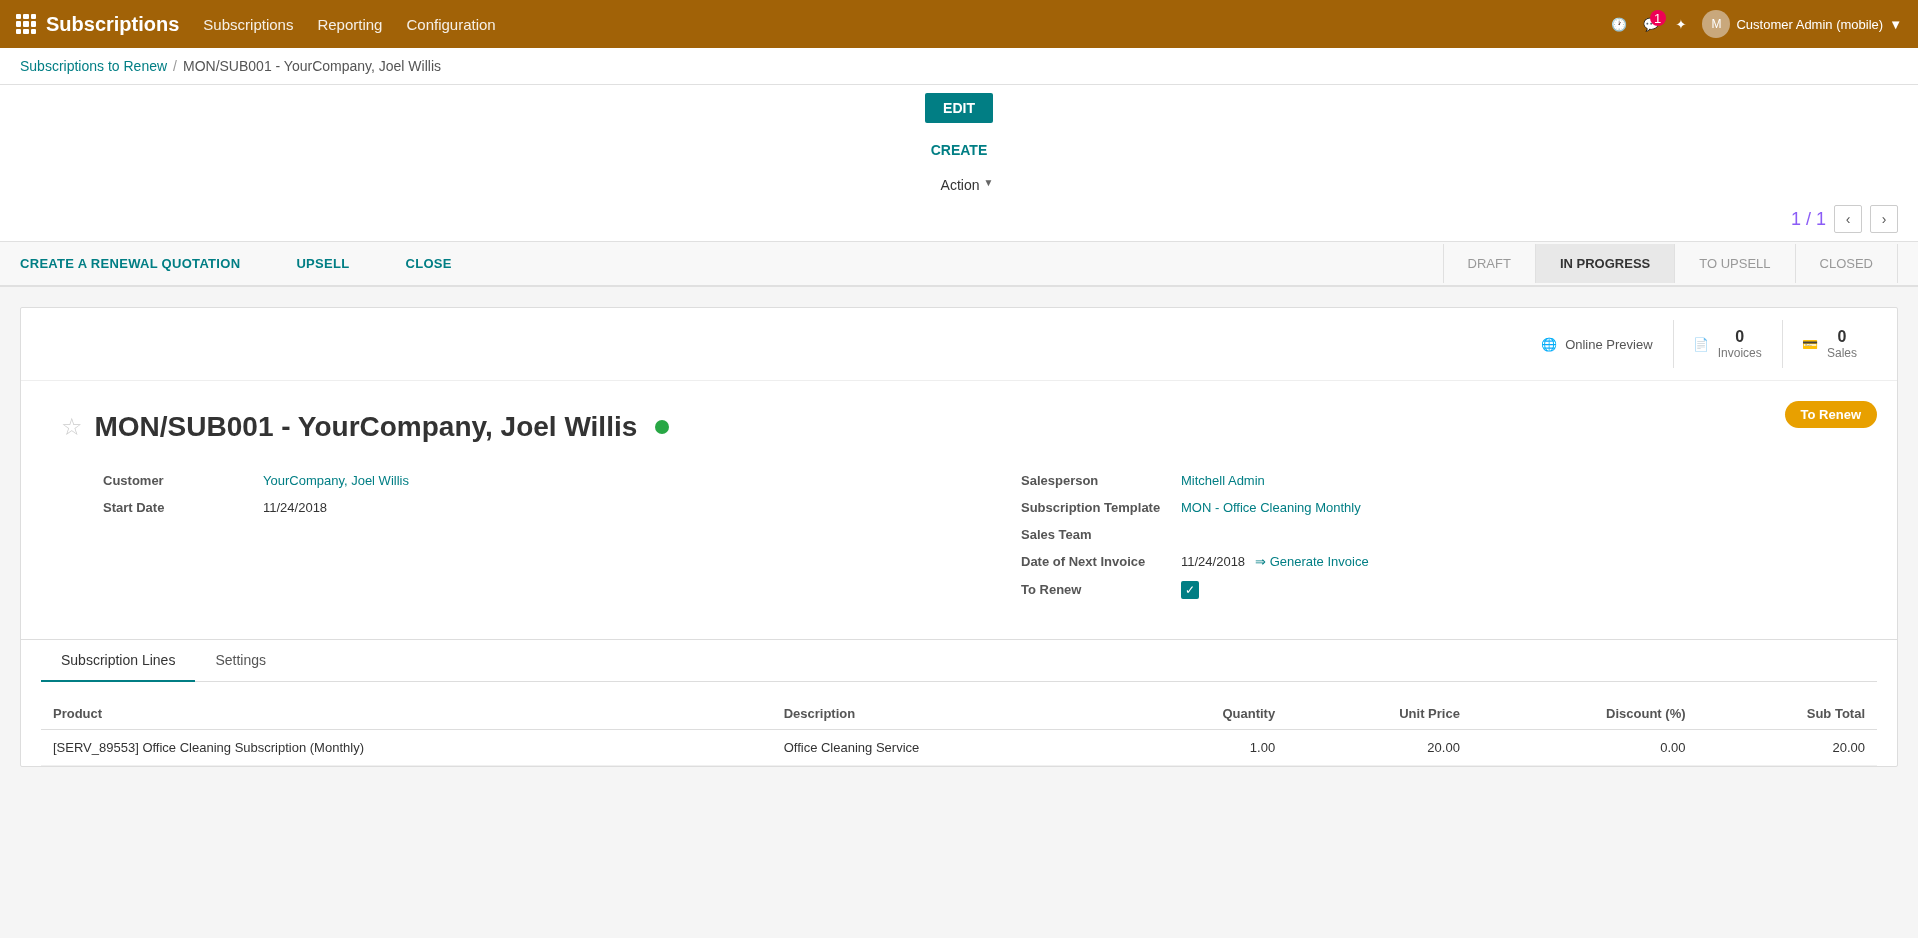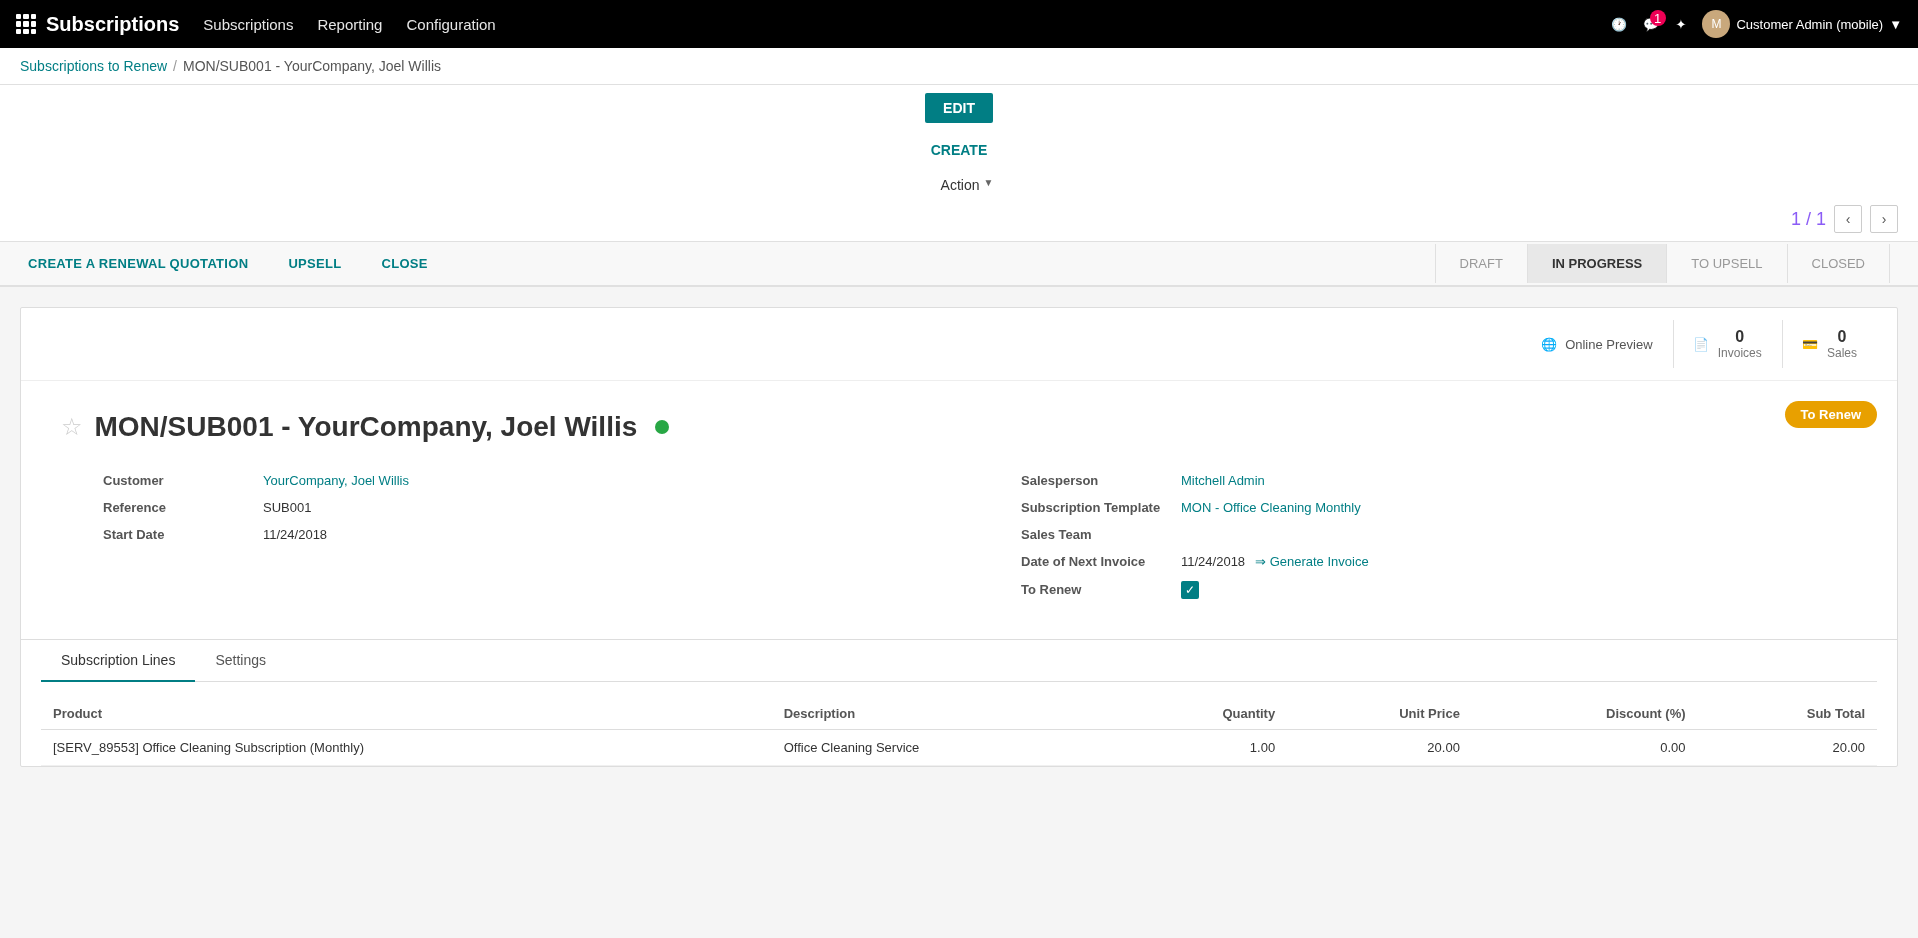--- a/index.html
+++ b/index.html
@@ -1,20 +1,20 @@
 <!DOCTYPE html>
 <html><head>
   <meta charset="utf-8">
   <style>
     * { box-sizing: border-box; margin: 0; padding: 0; }
     body { font-family: Arial, sans-serif; font-size: 14px; color: #333; background: #f5f5f5; }
 
     
     .topnav {
-      background: #000000;
+      background: #a16207;
       color: #fff;
       display: flex;
       align-items: center;
       padding: 0 16px;
       height: 48px;
       gap: 24px;
     }
     .topnav-logo {
       display: flex;
       align-items: center;
@@ -87,25 +87,25 @@
       margin-left: 16px;
     }
     .action-dropdown .caret { font-size: 10px; color: #666; }
     .nav-arrows { margin-left: auto; display: flex; align-items: center; gap: 8px; }
     .nav-arrows span { font-size: 18px; color: #8b5cf6; }
     .nav-arrows button { background: transparent; border: 1px solid #ccc; width: 28px; height: 28px; cursor: pointer; font-size: 14px; color: #555; border-radius: 2px; }
 
     
     .status-bar {
       background: #f8f8f8;
-      padding: 0 28px;
+      padding: 0 20px;
       border-bottom: 2px solid #e0e0e0;
       display: flex;
       align-items: center;
-      gap: 0;
+      gap: 16px;
     }
     .status-action-btn {
       background: transparent;
       border: none;
       color: #017e84;
       font-size: 13px;
       font-weight: bold;
       padding: 14px 20px 14px 0;
       cursor: pointer;
       letter-spacing: 0.3px;
@@ -375,24 +375,20 @@
         <h1>MON/SUB001 - YourCompany, Joel Willis</h1>
         <span class="green-dot"></span>
       </div>
 
       <div class="fields-grid">
 
         <div class="field-group">
           <div class="field-row">
             <span class="field-label">Customer</span>
             <span class="field-value link">YourCompany, Joel Willis</span>
-          </div>
-          <div class="field-row">
-            <span class="field-label">Reference</span>
-            <span class="field-value">SUB001</span>
           </div>
           <div class="field-row">
             <span class="field-label">Start Date</span>
             <span class="field-value">11/24/2018</span>
           </div>
         </div>
 
         <div class="field-group">
           <div class="field-row">
             <span class="field-label">Salesperson</span>

